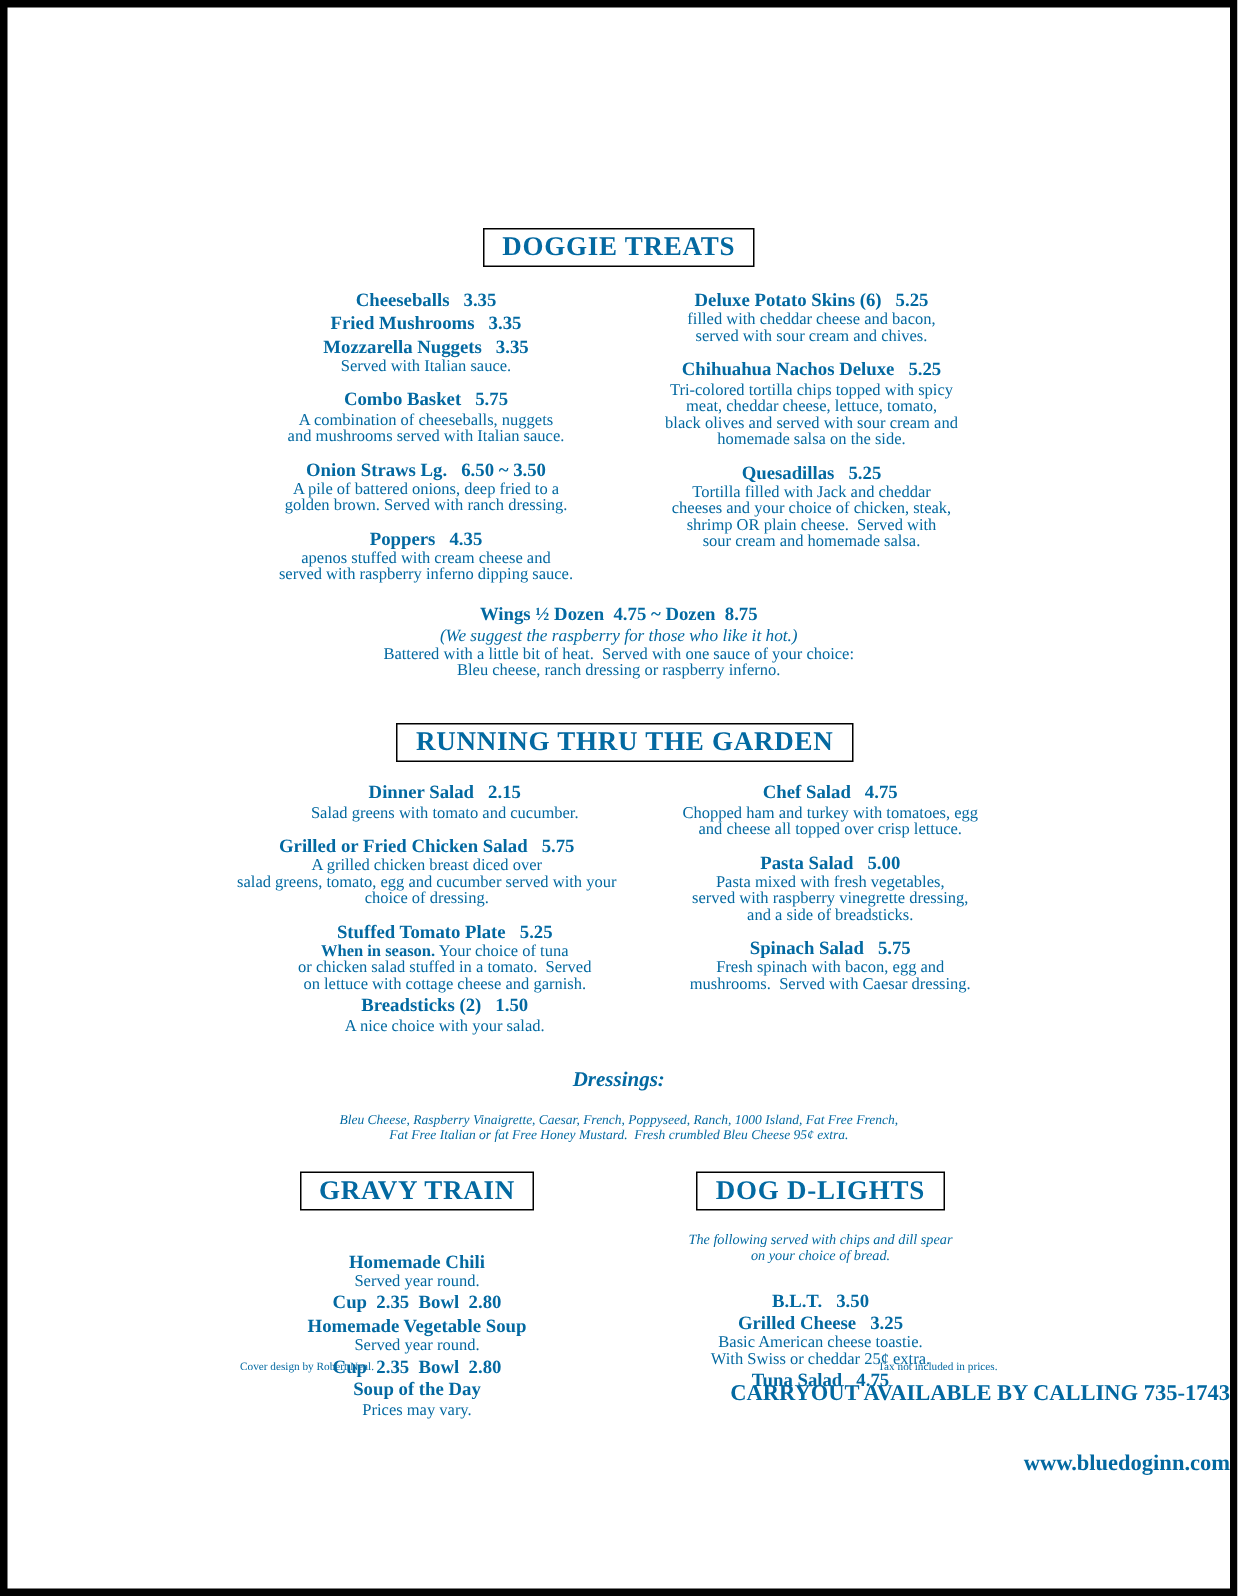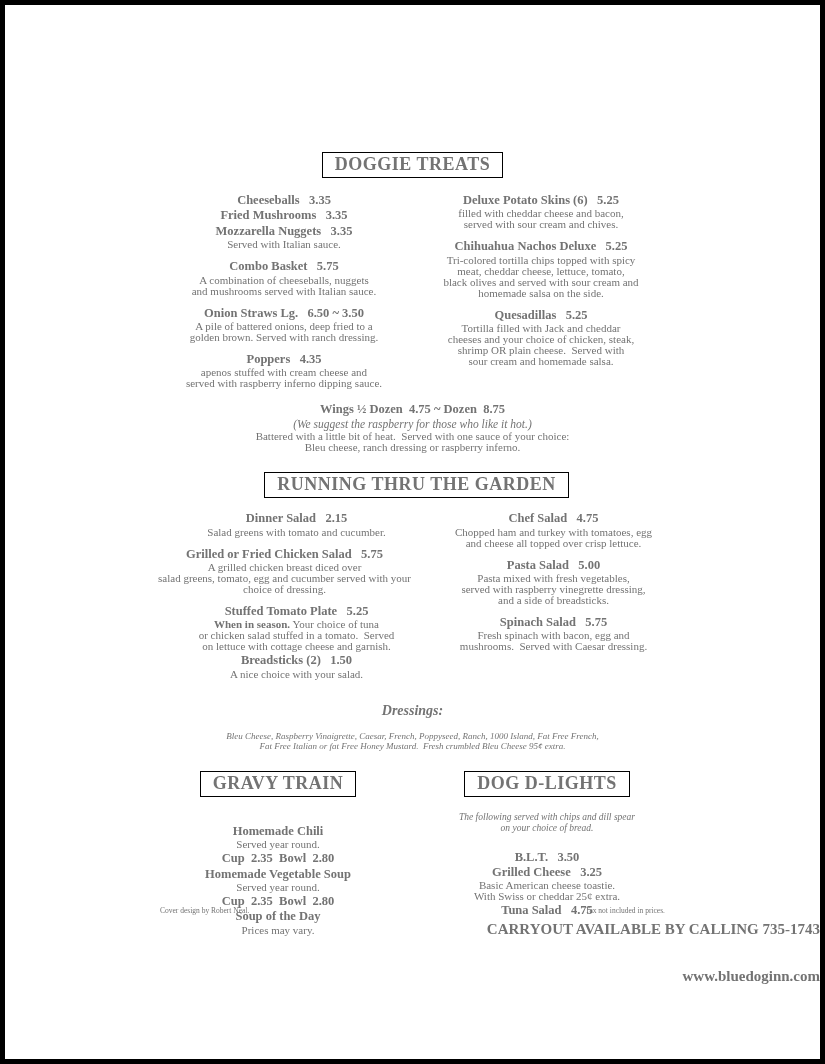--- a/index.html
+++ b/index.html
@@ -2,21 +2,21 @@
 <html><head>
 <meta charset="utf-8">
 <style>
   html, body { margin:0; padding:0; background:#ffffff; }
   .sheet {
     position:relative;
     width:825px; height:1064px;
     box-sizing:border-box;
     border:5px solid #000;
     background:#fff;
-    color:#737373;
+    color:#0369a1;
     font-family:"Liberation Serif", "DejaVu Serif", serif;
     overflow:hidden;
   }
   .content { padding-top:147px; text-align:center; }
   .hdr {
     display:inline-block;
     border:1.5px solid #000;
     padding:1px 12px 2px 12px;
     font-size:18px;
     letter-spacing:0.5px;
@@ -43,21 +43,21 @@
     line-height:1.0;
     white-space:pre-wrap;
     margin:1px 0 0 0;
   }
   .item { margin:0 0 9px 0; }
   .item.tight { margin-bottom:1px; }
   .item.wide { width:292px; margin-left:-24px; }
   .lead { font-weight:bold; }
   .wings { margin:4px auto 0 auto; width:470px; }
   .wings .note { font-style:italic; font-size:11.5px; line-height:1.1; margin-top:1px; }
-  .section-gap { margin-top:19px;padding-left:8px; }
+  .section-gap { margin-top:29px;padding-left:8px; }
   .grid-garden { margin-top:13px; }
   .dressings { margin:9px auto 0 auto; width:540px; }
   .dressings .lbl { font-weight:bold; font-style:italic; font-size:14px; line-height:1.1; }
   .dressings .txt { font-style:italic; font-size:9px; line-height:1.1; white-space:pre-wrap; margin:0; }
   .cols-bottom {
     display:grid;
     grid-template-columns:1fr 1fr;
     column-gap:18px;
     width:520px;
     margin:19px auto 0 auto;

